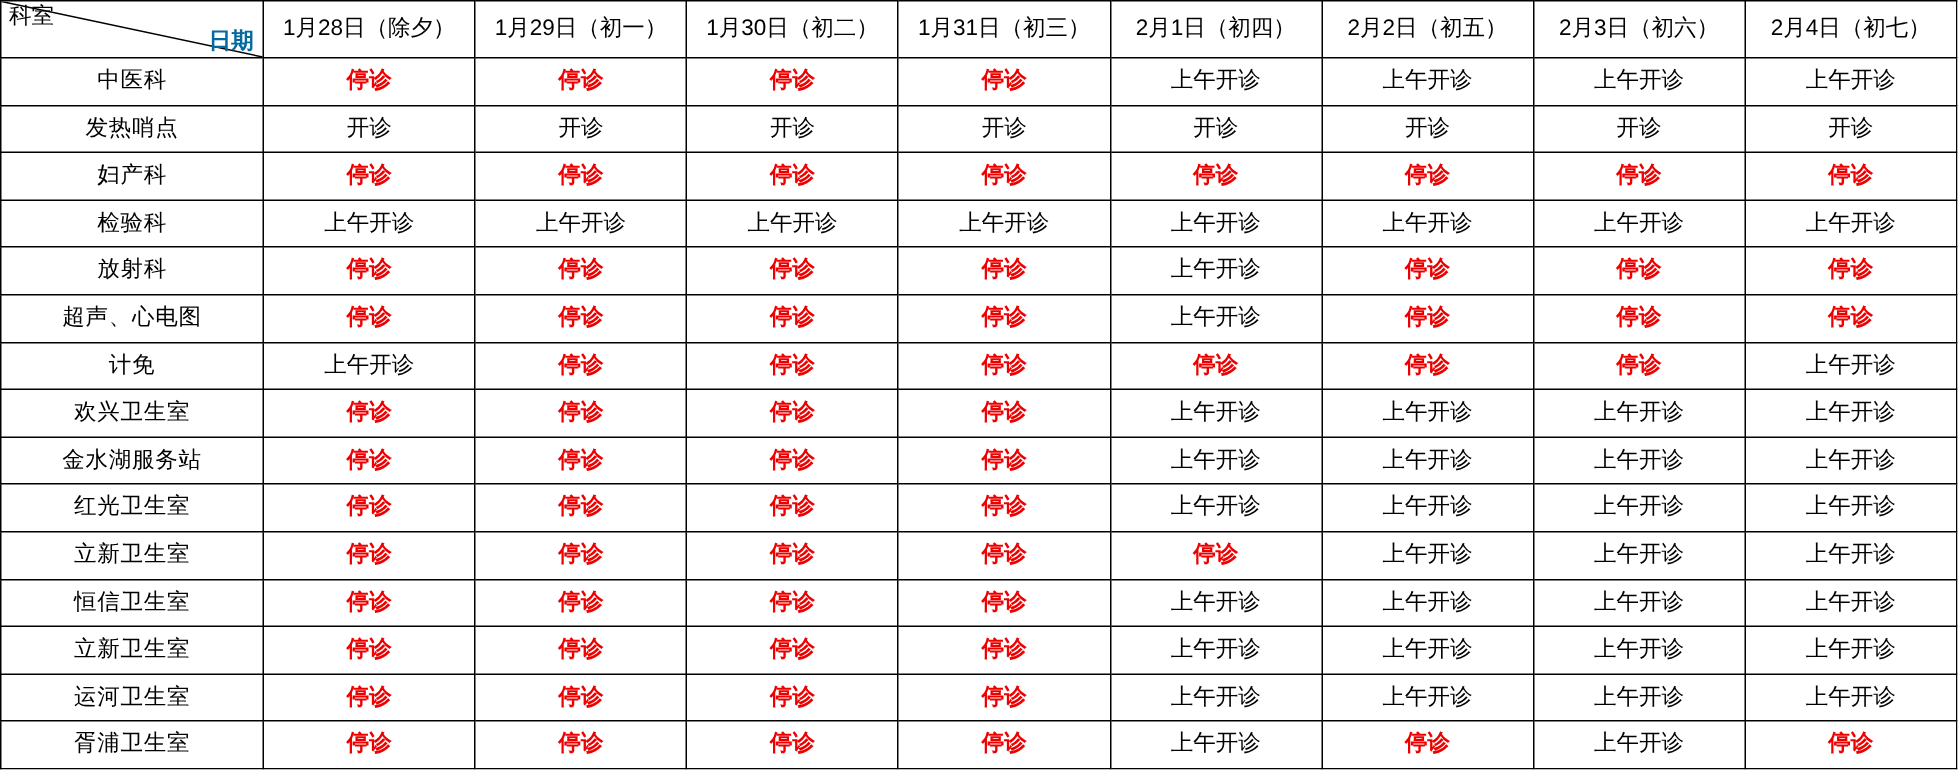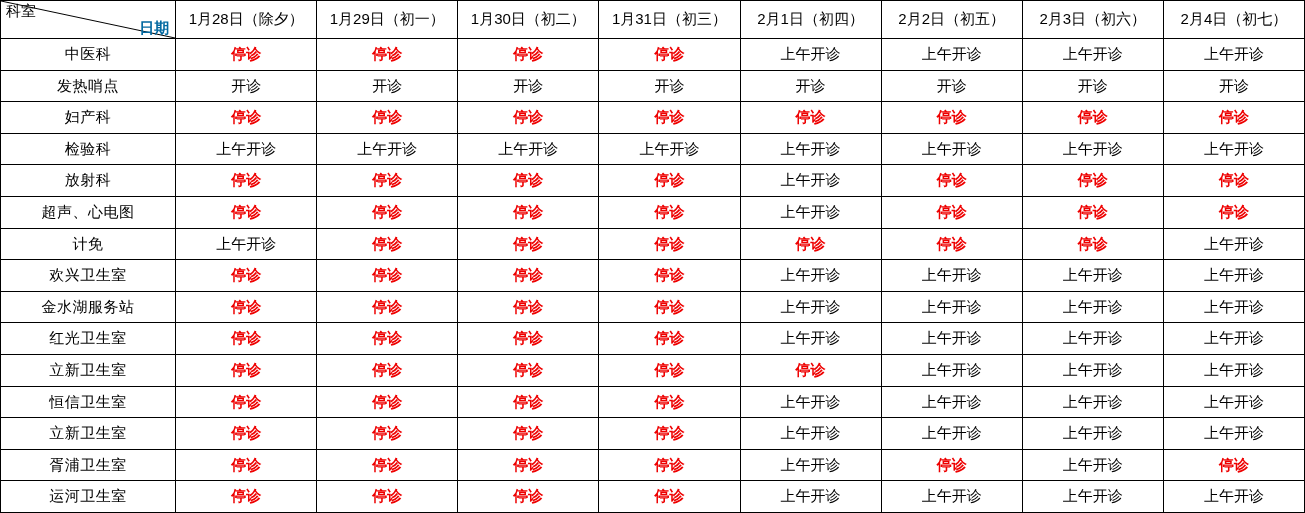--- a/index.html
+++ b/index.html
@@ -255,35 +255,35 @@
         <td class="cell closed">停诊</td>
         <td class="cell closed">停诊</td>
         <td class="cell closed">停诊</td>
         <td class="cell closed">停诊</td>
         <td class="cell open">上午开诊</td>
         <td class="cell open">上午开诊</td>
         <td class="cell open">上午开诊</td>
         <td class="cell open">上午开诊</td>
       </tr>
       <tr>
+        <td class="dept">运河卫生室</td>
+        <td class="cell closed">停诊</td>
+        <td class="cell closed">停诊</td>
+        <td class="cell closed">停诊</td>
+        <td class="cell closed">停诊</td>
+        <td class="cell open">上午开诊</td>
+        <td class="cell open">上午开诊</td>
+        <td class="cell open">上午开诊</td>
+        <td class="cell open">上午开诊</td>
+      </tr>
+      <tr>
         <td class="dept">胥浦卫生室</td>
         <td class="cell closed">停诊</td>
         <td class="cell closed">停诊</td>
         <td class="cell closed">停诊</td>
         <td class="cell closed">停诊</td>
         <td class="cell open">上午开诊</td>
         <td class="cell closed">停诊</td>
         <td class="cell open">上午开诊</td>
         <td class="cell closed">停诊</td>
-      </tr>
-      <tr>
-        <td class="dept">运河卫生室</td>
-        <td class="cell closed">停诊</td>
-        <td class="cell closed">停诊</td>
-        <td class="cell closed">停诊</td>
-        <td class="cell closed">停诊</td>
-        <td class="cell open">上午开诊</td>
-        <td class="cell open">上午开诊</td>
-        <td class="cell open">上午开诊</td>
-        <td class="cell open">上午开诊</td>
       </tr>
     </tbody>
 </table>
 
 </body></html>

